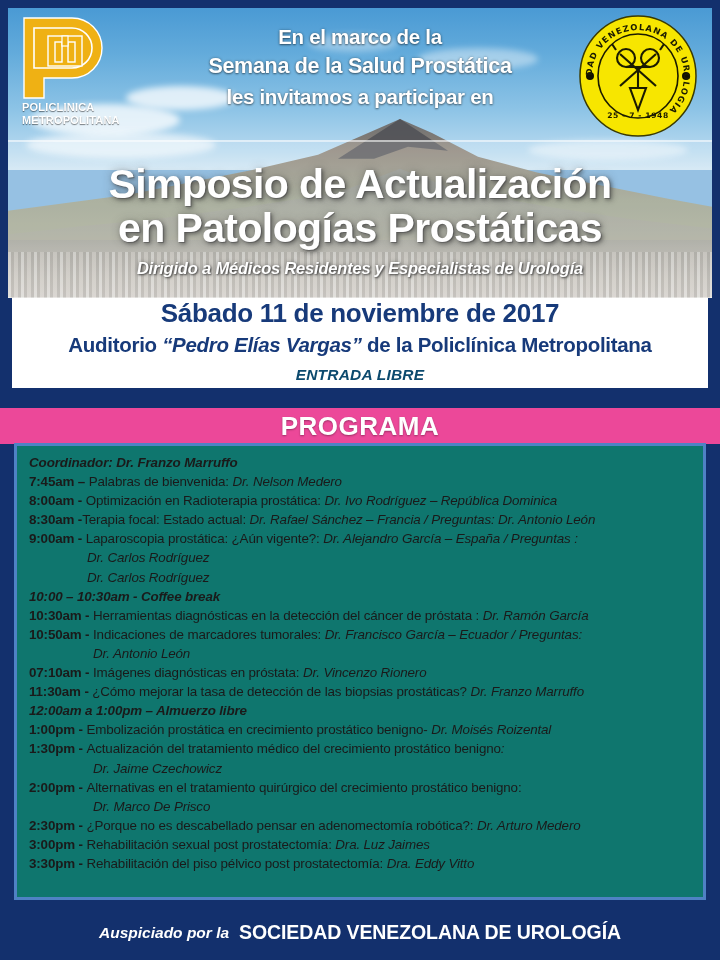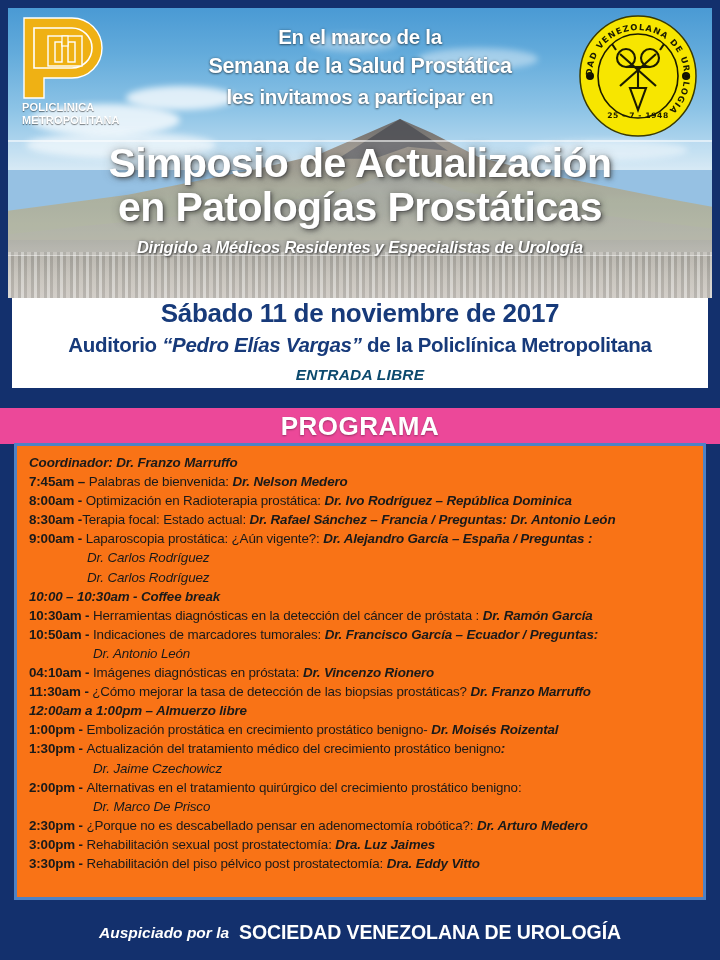--- a/index.html
+++ b/index.html
@@ -143,21 +143,21 @@
     z-index: 5;
   }
   .logo-svu svg { display:block; }
 
   
   .title-band {
     position: absolute;
     left: 8px;
     top: 140px;
     width: 704px;
-    height: 116px;
+    height: 158px;
     z-index: 6;
     background: rgba(255,255,255,0.18);
     border-top: 2px solid rgba(255,255,255,0.55);
     border-bottom: 1px solid rgba(255,255,255,0.40);
     box-sizing: border-box;
     display: flex;
     flex-direction: column;
     justify-content: center;
     align-items: center;
     padding-top: 2px;
@@ -249,36 +249,36 @@
     text-shadow: 0 1px 2px rgba(0,0,0,.35);
   }
 
   
   .program-panel {
     position: absolute;
     left: 14px;
     top: 443px;
     width: 692px;
     height: 457px;
-    background: #f97316;
+    background: #0f766e;
     border: 3px solid #4f82c4;
     box-sizing: border-box;
     z-index: 8;
     padding: 7px 10px 6px 12px;
     overflow: hidden;
   }
   .prog-line {
     color: #1a1a1a;
     font-size: 13.4px;
     line-height: 19.1px;
     white-space: nowrap;
     letter-spacing: -0.15px;
   }
   .prog-line .t  { font-weight: bold; }
-  .prog-line .d  { font-style: italic; font-weight: bold; }
+  .prog-line .d  { font-style: italic; }
   .prog-line.head { font-weight: bold; font-style: italic; letter-spacing: -0.1px; }
   .prog-line.break-line { font-weight: bold; font-style: italic; }
   .prog-line.cont { font-style: italic; padding-left: 58px; }
   .prog-line.cont2 { font-style: italic; padding-left: 64px; }
 
   
   .footer {
     position: absolute;
     left: 0;
     bottom: 0;
@@ -423,21 +423,21 @@
       <div class="prog-line"><span class="t">7:45am – </span><span>Palabras de bienvenida:  </span><span class="d">Dr. Nelson Medero</span></div>
       <div class="prog-line"><span class="t">8:00am - </span><span>Optimización en Radioterapia prostática: </span><span class="d">Dr. Ivo Rodríguez – República Dominica</span></div>
       <div class="prog-line"><span class="t">8:30am -</span><span>Terapia focal: Estado actual: </span><span class="d">Dr. Rafael Sánchez – Francia / Preguntas:  Dr. Antonio León</span></div>
       <div class="prog-line"><span class="t">9:00am - </span><span>Laparoscopia prostática: ¿Aún vigente?: </span><span class="d">Dr. Alejandro García – España / Preguntas :</span></div>
       <div class="prog-line cont">Dr. Carlos  Rodríguez</div>
       <div class="prog-line cont">Dr. Carlos Rodríguez</div>
       <div class="prog-line break-line">10:00 – 10:30am -  Coffee break</div>
       <div class="prog-line"><span class="t">10:30am - </span><span>Herramientas diagnósticas en la detección del cáncer de próstata : </span><span class="d">Dr. Ramón García</span></div>
       <div class="prog-line"><span class="t">10:50am - </span><span>Indicaciones de marcadores tumorales: </span><span class="d">Dr. Francisco García – Ecuador  / Preguntas:</span></div>
       <div class="prog-line cont2">Dr. Antonio León</div>
-      <div class="prog-line"><span class="t">04:10am - </span><span>Imágenes diagnósticas en próstata: </span><span class="d">Dr. Vincenzo Rionero</span></div>
+      <div class="prog-line"><span class="t">07:10am - </span><span>Imágenes diagnósticas en próstata: </span><span class="d">Dr. Vincenzo Rionero</span></div>
       <div class="prog-line"><span class="t">11:30am - </span><span>¿Cómo mejorar  la tasa de detección de las biopsias prostáticas? </span><span class="d">Dr. Franzo Marruffo</span></div>
       <div class="prog-line break-line">12:00am a 1:00pm –  Almuerzo libre</div>
       <div class="prog-line"><span class="t">1:00pm - </span><span>Embolización prostática  en crecimiento prostático benigno- </span><span class="d">Dr. Moisés Roizental</span></div>
       <div class="prog-line"><span class="t">1:30pm - </span><span>Actualización del tratamiento médico del crecimiento prostático benigno</span><span class="d">:</span></div>
       <div class="prog-line cont2">Dr. Jaime Czechowicz</div>
       <div class="prog-line"><span class="t">2:00pm -  </span><span>Alternativas en el tratamiento quirúrgico del crecimiento prostático benigno:</span><span class="d"></span></div>
       <div class="prog-line cont2">Dr. Marco De Prisco</div>
       <div class="prog-line"><span class="t">2:30pm - </span><span>¿Porque no es descabellado pensar en adenomectomía  robótica?: </span><span class="d">Dr. Arturo  Medero</span></div>
       <div class="prog-line"><span class="t">3:00pm - </span><span>Rehabilitación sexual post prostatectomía: </span><span class="d">Dra. Luz Jaimes</span></div>
       <div class="prog-line"><span class="t">3:30pm - </span><span>Rehabilitación del piso pélvico post prostatectomía: </span><span class="d">Dra. Eddy Vitto</span></div>

